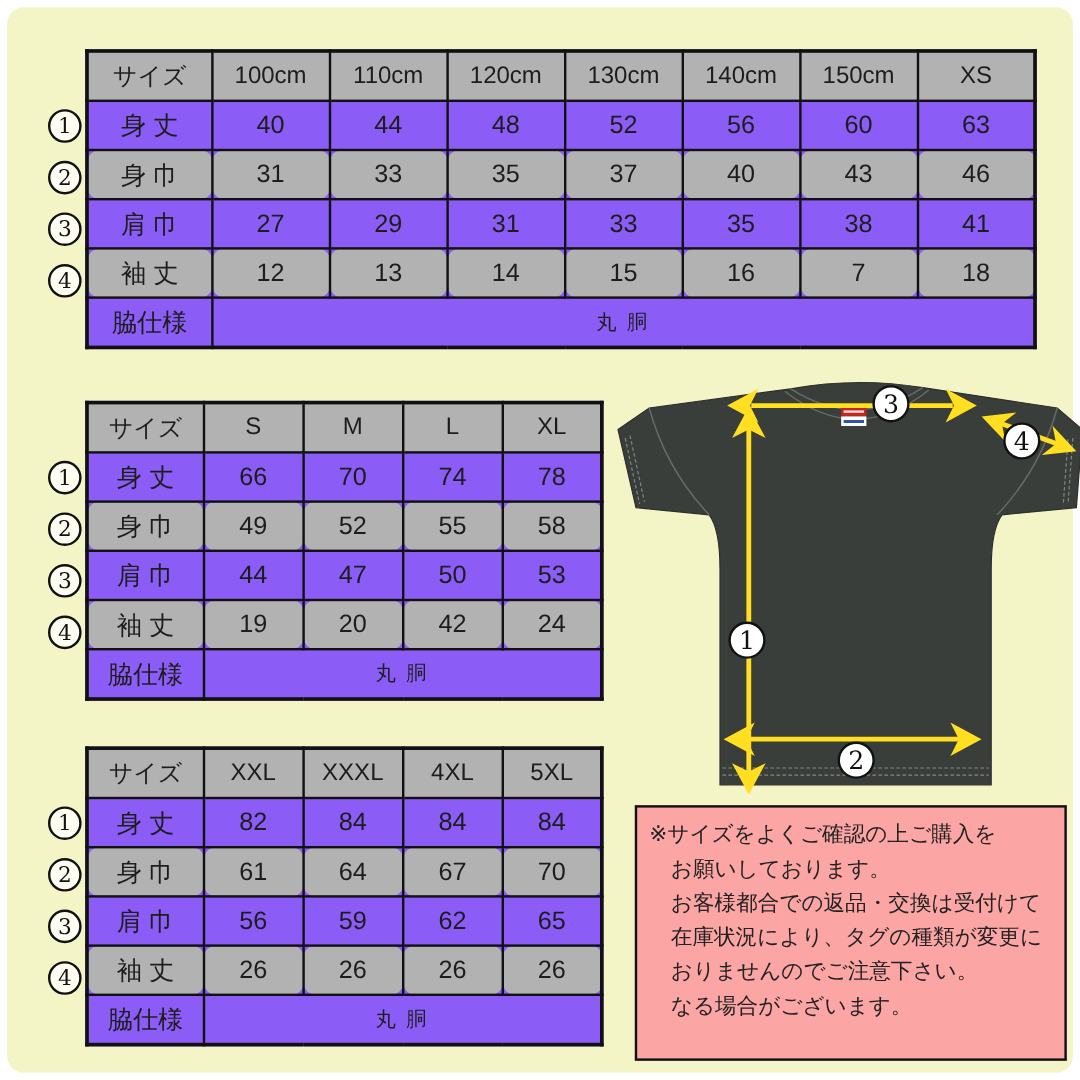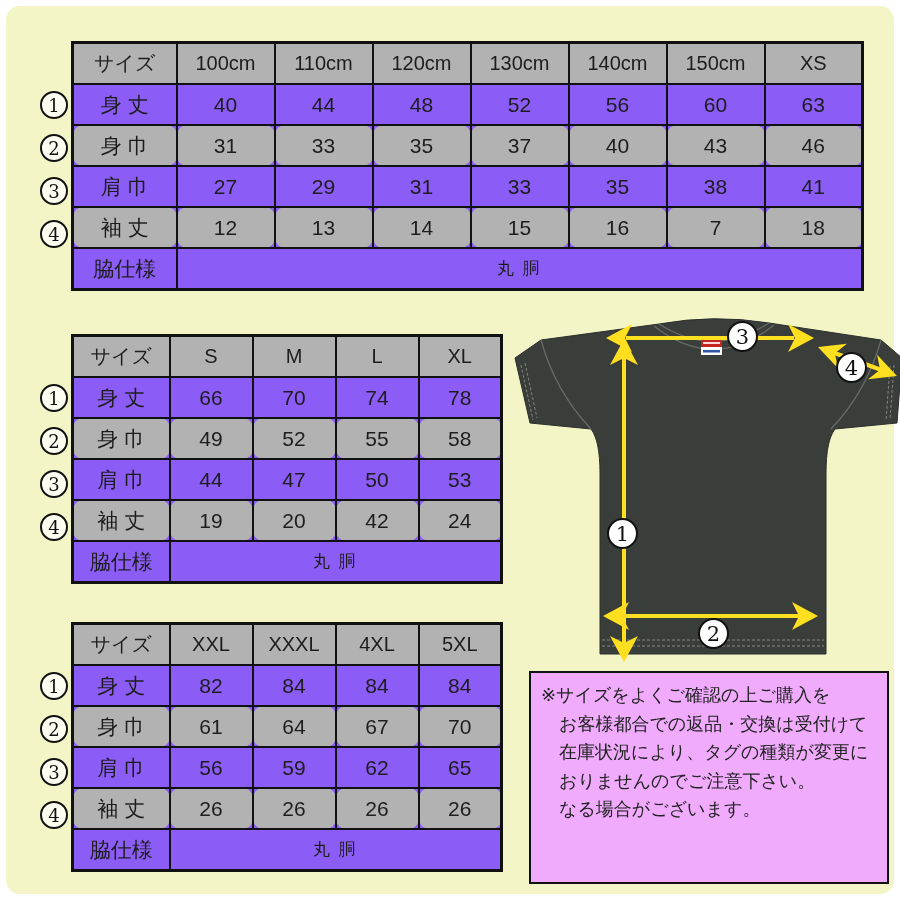--- a/index.html
+++ b/index.html
@@ -36,21 +36,21 @@
   .shirt-marker{position:absolute;width:31px;height:31px;box-sizing:border-box;border:2px solid #111;
     border-radius:50%;background:#fff;display:flex;align-items:center;justify-content:center;
     font-family:"DejaVu Serif","Liberation Serif",serif;font-size:21px;color:#111;}
   .mk1{left:601px;top:512px;}
   .mk2{left:692px;top:612px;}
   .mk3{left:721px;top:315px;}
   .mk4{left:830px;top:346px;}
 
   
   .note-box{position:absolute;left:523px;top:665px;width:360px;height:213px;box-sizing:border-box;
-    background:#f0abfc;border:2px solid #111;padding:8px 4px 0 10px;color:#222;}
+    background:#fca5a5;border:2px solid #111;padding:8px 4px 0 10px;color:#222;}
   .note-line{font-size:18px;line-height:28.5px;white-space:nowrap;}
   .note-line.indent{padding-left:18px;}
 </style>
 </head>
 <body>
 
 <div class="canvas">
   <div class="bg">
 
     <section class="table-block tb0">
@@ -313,20 +313,21 @@
       </div>
     <div class="shirt-marker mk3">
         <span>3</span>
       </div>
     <div class="shirt-marker mk4">
         <span>4</span>
       </div>
 
     <div class="note-box" id="note-box">
         <div class="note-line">※サイズをよくご確認の上ご購入を</div>
+        <div class="note-line indent">お願いしております。</div>
         <div class="note-line indent">お客様都合での返品・交換は受付けて</div>
         <div class="note-line indent">在庫状況により、タグの種類が変更に</div>
         <div class="note-line indent">おりませんのでご注意下さい。</div>
         <div class="note-line indent">なる場合がございます。</div>
       </div>
 
   </div>
 </div>
 
 </body></html>

